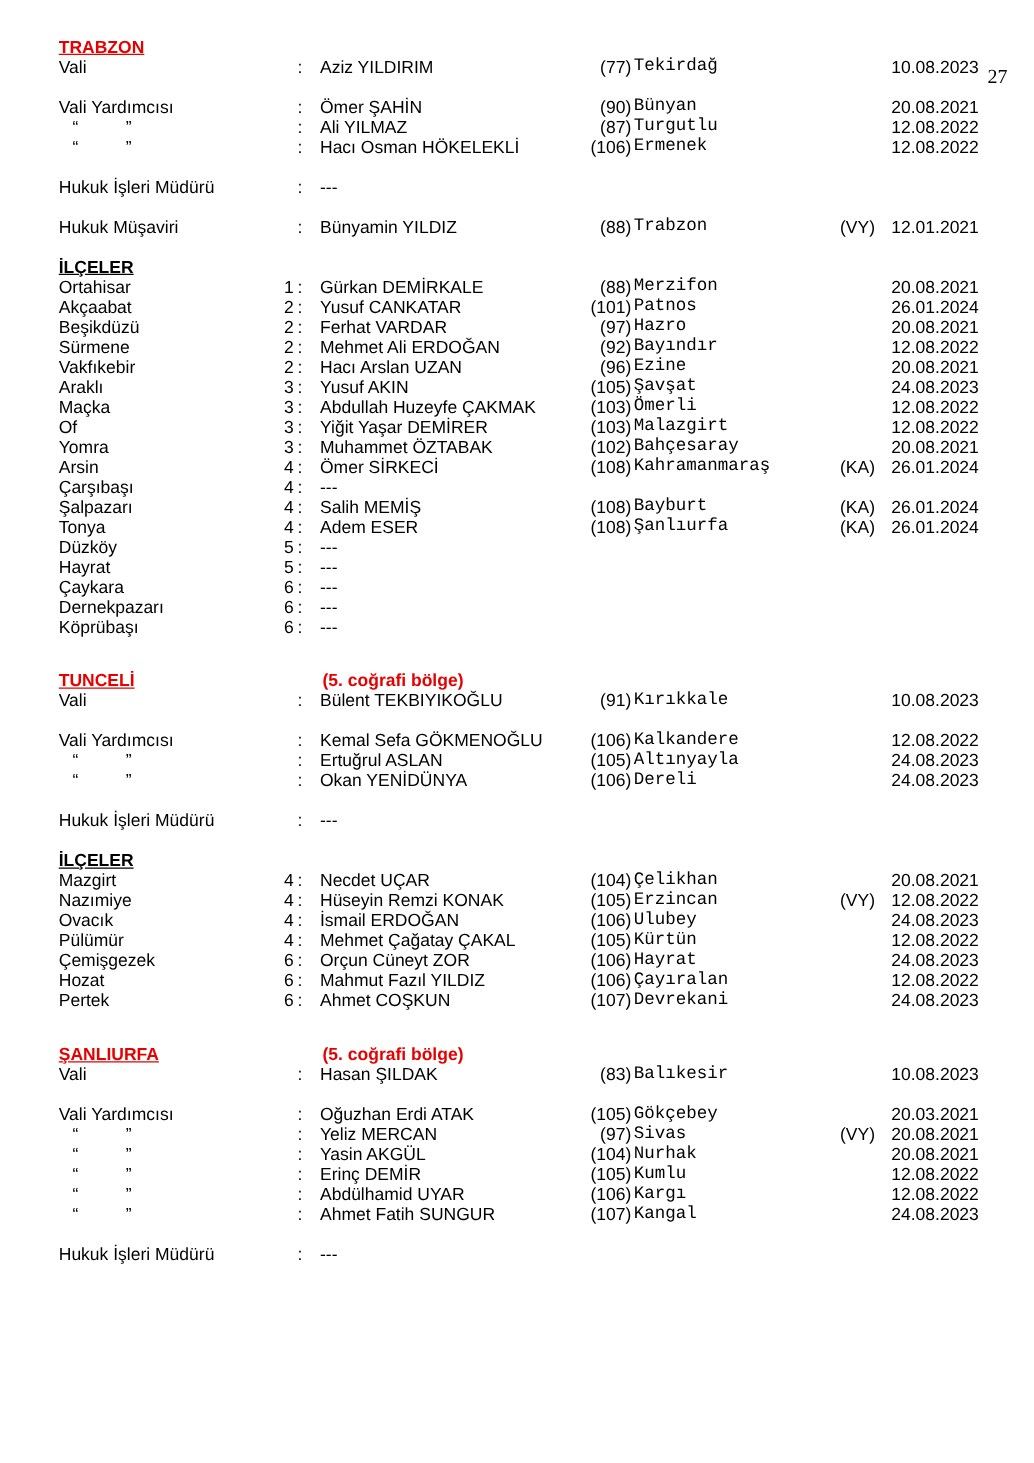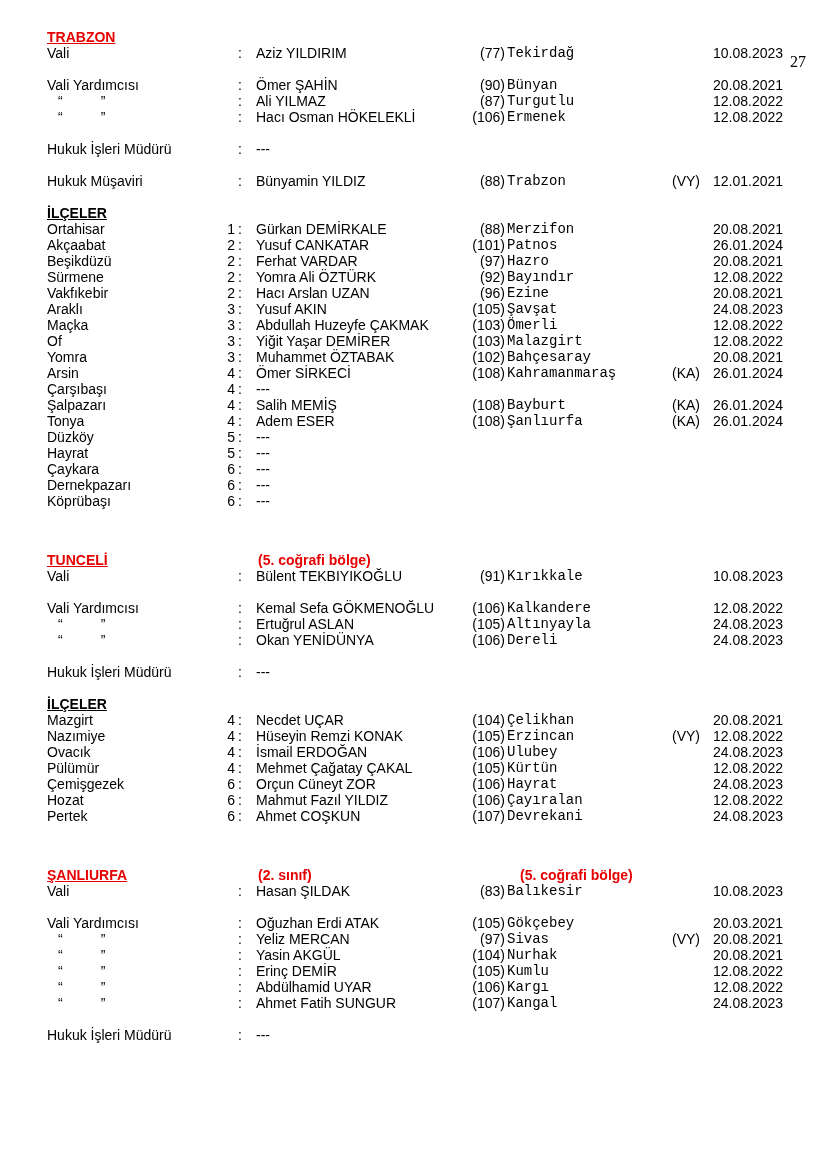--- a/index.html
+++ b/index.html
@@ -12,21 +12,21 @@
     overflow: hidden;
   }
   .page-number {
     position: absolute; top: 4px; right: 21px;
     font-family: "Liberation Serif", serif;
     font-size: 16px; line-height: 20px; margin-top: 48px;
   }
   #sections {
     position: absolute; left: 47px; top: 29px; width: 753px;
   }
-  .section + .section { margin-top: 43px; }
+  .section + .section { margin-top: 27px; }
   .row {
     height: 16px; line-height: 16px;
     font-size: 14px;
     white-space: nowrap;
   }
   .cell { display: block; overflow: visible; }
   .header-row {
     display: grid;
     grid-template-columns: 211px 262px 280px;
     font-weight: bold;
@@ -152,21 +152,21 @@
         <span class="cell c-name">Ferhat VARDAR</span>
         <span class="cell c-score">(97)</span>
         <span class="cell c-place">Hazro</span>
         <span class="cell c-marker"></span>
         <span class="cell c-date">20.08.2021</span>
       </div>
       <div class="row data-row">
         <span class="cell c-label">Sürmene</span>
         <span class="cell c-num">2</span>
         <span class="cell c-colon">:</span>
-        <span class="cell c-name">Yomra Ali ÖZTÜRK</span>
+        <span class="cell c-name">Mehmet Ali ERDOĞAN</span>
         <span class="cell c-score">(92)</span>
         <span class="cell c-place">Bayındır</span>
         <span class="cell c-marker"></span>
         <span class="cell c-date">12.08.2022</span>
       </div>
       <div class="row data-row">
         <span class="cell c-label">Vakfıkebir</span>
         <span class="cell c-num">2</span>
         <span class="cell c-colon">:</span>
         <span class="cell c-name">Hacı Arslan UZAN</span>
@@ -432,21 +432,20 @@
         <span class="cell c-name">Ahmet COŞKUN</span>
         <span class="cell c-score">(107)</span>
         <span class="cell c-place">Devrekani</span>
         <span class="cell c-marker"></span>
         <span class="cell c-date">24.08.2023</span>
       </div>
     </div>
     <div class="section">
       <div class="row header-row">
         <span class="cell section-title">ŞANLIURFA</span>
-        <span class="cell c-class">(2. sınıf)</span>
         <span class="cell c-region">(5. coğrafi bölge)</span>
       </div>
       <div class="row data-row">
         <span class="cell c-label">Vali</span>
         <span class="cell c-num"></span>
         <span class="cell c-colon">:</span>
         <span class="cell c-name">Hasan ŞILDAK</span>
         <span class="cell c-score">(83)</span>
         <span class="cell c-place">Balıkesir</span>
         <span class="cell c-marker"></span>

